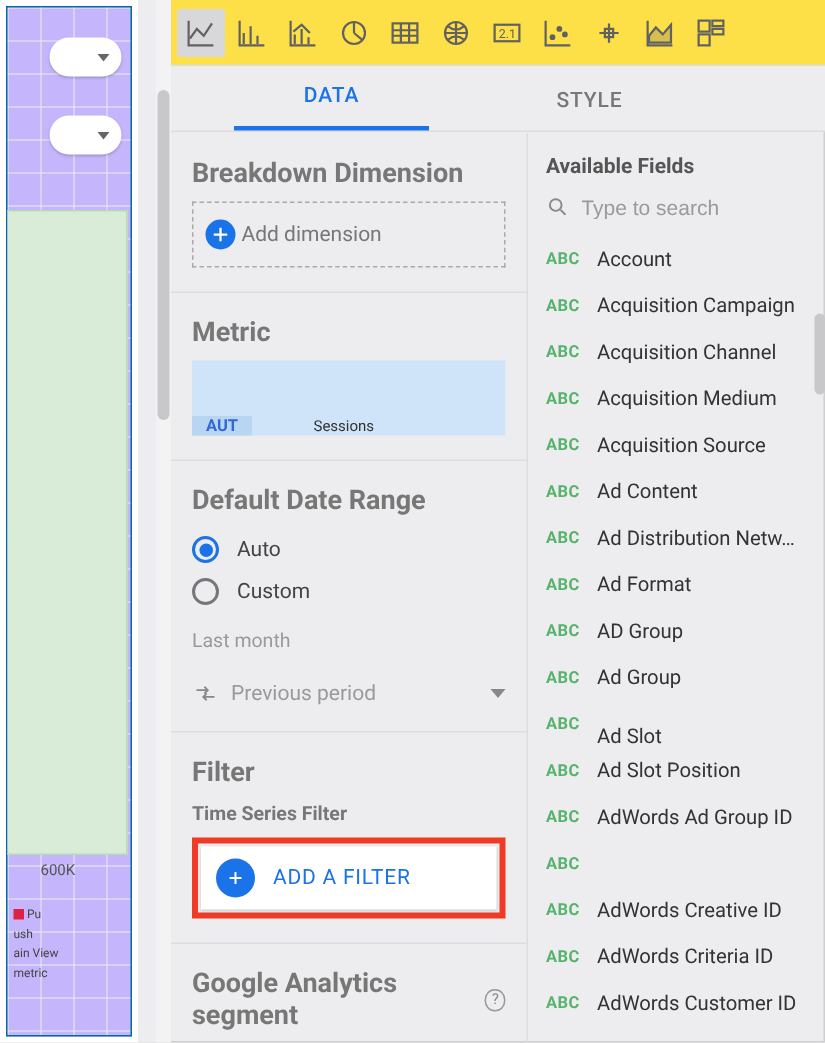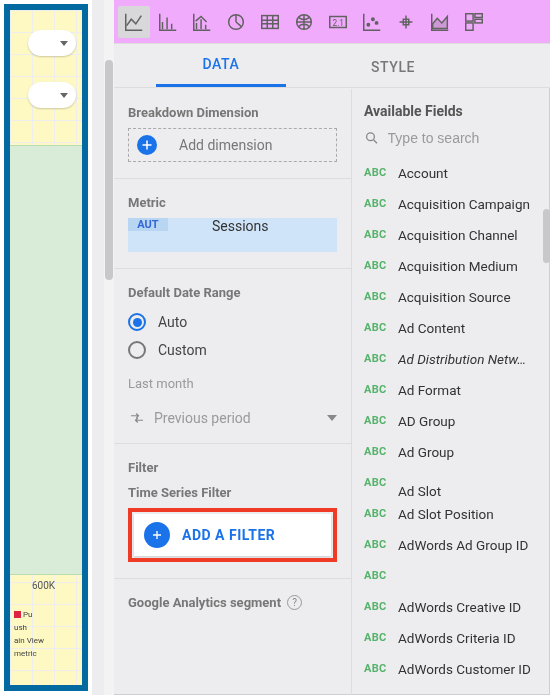--- a/index.html
+++ b/index.html
@@ -4,21 +4,21 @@
 <style>
   * { box-sizing: border-box; margin: 0; padding: 0; }
   html, body { width: 550px; height: 695px; overflow: hidden; font-family: Roboto, "Helvetica Neue", Arial, sans-serif; }
   body { background: #ededef; border: 1px solid #cfcfd1; }
 
   
   .ghost {
     position: absolute; left: 0; top: 0; width: 92px; height: 100%;
     background: #fff;
   }
-  .ghost-inner { position:absolute; left:4px; top:4px; bottom:4px; width:84px; background:#fef9c3; border:6px solid #0369a1; overflow:hidden;}
+  .ghost-inner { position:absolute; left:4px; top:4px; bottom:4px; width:84px; background:#c4b5fd; border:1px solid #0369a1; overflow:hidden;}
   .ghost-grid {
     position:absolute; left:0; top:0; width:100%; height:100%;
     background-image:
       linear-gradient(#eee 1px, transparent 1px),
       linear-gradient(90deg, #eee 1px, transparent 1px);
     background-size: 22px 22px;
   }
   .ghost-chip { position:absolute; right:6px; width:48px; height:26px; border-radius:14px; background:#fff; box-shadow:0 1px 2px rgba(0,0,0,.2); display:flex; align-items:center; justify-content:flex-end; padding-right:8px;}
   .ghost-tri { width:0;height:0;border-left:4px solid transparent;border-right:4px solid transparent;border-top:5px solid #666;}
   .ghost-green { position:absolute; left:-60px; top:135px; width:140px; height:430px; background:#d8ecd7; border:1px solid #b9dcb5;}
@@ -27,64 +27,64 @@
   .sq { display:inline-block; width:7px; height:7px; margin-right:2px; vertical-align:middle; }
   .ghost-leg .row{ white-space:nowrap; }
 
   .v-divider { position:absolute; left:92px; top:0; width:12px; height:100%; background:#ededef; }
   .v-scroll-track { position:absolute; left:104px; top:0; width:10px; height:100%; background:#f3f3f4; }
   .v-scroll-thumb { position:absolute; left:1px; top:60px; width:8px; height:220px; background:#c8c8cb; border-radius:4px;}
 
   
   .main { position:absolute; left:114px; top:0; right:0; height:100%; }
 
-  .chart-toolbar { height:44px; background:#f0abfc; display:flex; align-items:center; gap:2px; padding:0 4px; border-bottom:1px solid #ddd;}
+  .chart-toolbar { height:44px; background:#fde047; display:flex; align-items:center; gap:2px; padding:0 4px; border-bottom:1px solid #ddd;}
   .ct-btn { width:32px; height:32px; display:flex; align-items:center; justify-content:center; color:#616161; border-radius:2px;}
   .ct-btn.active { background:#d8d8db; }
   .ct-btn svg { width:22px; height:22px; stroke:#616161; fill:none; stroke-width:1.6; }
 
   .tabbar { height:44px; display:flex; align-items:flex-end; border-bottom:1px solid #ddd; background:#ededef;}
   .tab { width:130px; text-align:center; font-size:14px; letter-spacing:.6px; padding-bottom:12px; color:#777; font-weight:500;margin-left:42px;}
   .tab.active { color:#1a73e8; border-bottom:3px solid #1a73e8; }
 
   .body-row { position:absolute; top:89px; bottom:0; left:0; right:0; display:flex; }
 
   
   .editor { flex:1; border-right:1px solid #ddd; overflow:hidden; position:relative; }
   .editor-scroll { position:absolute; inset:0; overflow-y:auto; padding:12px 14px 18px 14px; }
-  .sec-title { font-size:13px; color:#777; font-weight:700; margin:4px 0 8px; }
+  .sec-title { font-size:18px; color:#777; font-weight:700; margin:4px 0 8px; }
   .sec-sub { font-size:13px; color:#777; font-weight:700; margin:10px 0 8px; }
 
   .add-chip {
-    display:flex; align-items:center; gap:22px; height:34px;
+    display:flex; align-items:center; gap:4px; height:44px;
     border:1px dashed #aaa; padding:0 8px; color:#777; font-size:14px;
   }
   .plus-badge { width:20px; height:20px; border-radius:50%; background:#1a73e8; display:flex; align-items:center; justify-content:center; }
   .plus-badge.big { width:26px; height:26px; }
   .plus-badge svg { stroke:#fff; stroke-width:2; }
 
-  .metric-chip { display:flex; align-items:flex-start; height:34px; background:#cfe4f8; margin-bottom:8px;}
+  .metric-chip { display:flex; align-items:flex-end; height:50px; background:#cfe4f8; margin-bottom:8px;gap:31px;}
   .metric-tag { width:40px; background:#b8d6f2; color:#3367d6; font-size:11px; font-weight:700; display:flex; align-items:center; justify-content:center; }
-  .metric-label { flex:1; display:flex; align-items:center; padding-left:10px; color:#333; font-size:14px;margin-left:34px;}
+  .metric-label { flex:1; display:flex; align-items:center; padding-left:10px; color:#333; font-size:10px;}
 
   .divider { height:1px; background:#ddd; margin:16px -14px; }
 
   .radio-row { display:flex; align-items:center; gap:12px; height:28px; font-size:14px; color:#444; }
   .radio { width:18px; height:18px; border:2px solid #777; border-radius:50%; display:flex; align-items:center; justify-content:center; }
   .radio.sel { border-color:#1a73e8; }
   .radio.sel::after { content:""; width:9px; height:9px; border-radius:50%; background:#1a73e8; }
 
   .muted { color:#9a9a9a; font-size:13px; margin-top:12px; }
   .compare-row { display:flex; align-items:center; gap:8px; margin-top:18px; color:#9a9a9a; font-size:14px;}
   .compare-row .spacer { flex:1; }
   .tri-down { width:0;height:0;border-left:5px solid transparent;border-right:5px solid transparent;border-top:6px solid #888;}
 
   .filter-btn {
     display:flex; align-items:center; gap:12px; height:42px; padding:0 10px; background:#fff;
-    box-shadow:0 1px 2px rgba(0,0,0,.15); color:#1a73e8; font-weight:700; letter-spacing:.5px; font-size:14px;
+    box-shadow:0 1px 2px rgba(0,0,0,.15); color:#1a73e8; font-weight:400; letter-spacing:.5px; font-size:14px;
   }
   .highlight-box { border:4px solid #ef3a26; padding:2px; margin-top:6px; }
 
   .ga-row { display:flex; align-items:center; gap:6px; }
   .help-circ { display:inline-flex; width:15px; height:15px; border:1px solid #999; border-radius:50%; align-items:center; justify-content:center; font-size:10px; color:#888;}
 
   
   .fields { width:198px; display:flex; flex-direction:column; }
   .fields-header { padding:14px 12px 6px; }
   .fields-title { font-size:14px; font-weight:700; color:#555; }
@@ -309,21 +309,21 @@
           <div class="field-row">
             <span class="abc">ABC</span>
             <span style="overflow: hidden; text-overflow: ellipsis;">Acquisition Source</span>
           </div>
           <div class="field-row">
             <span class="abc">ABC</span>
             <span style="overflow: hidden; text-overflow: ellipsis; text-align: center;">Ad Content</span>
           </div>
           <div class="field-row">
             <span class="abc">ABC</span>
-            <span style="overflow: hidden; text-overflow: ellipsis; font-style: italic;">Ad Distribution Netw…</span>
+            <span style="overflow: hidden; text-overflow: ellipsis;">Ad Distribution Netw…</span>
           </div>
           <div class="field-row">
             <span class="abc">ABC</span>
             <span style="overflow: hidden; text-overflow: ellipsis;">Ad Format</span>
           </div>
           <div class="field-row">
             <span class="abc">ABC</span>
             <span style="overflow: hidden; text-overflow: ellipsis;">AD Group</span>
           </div>
           <div class="field-row">

